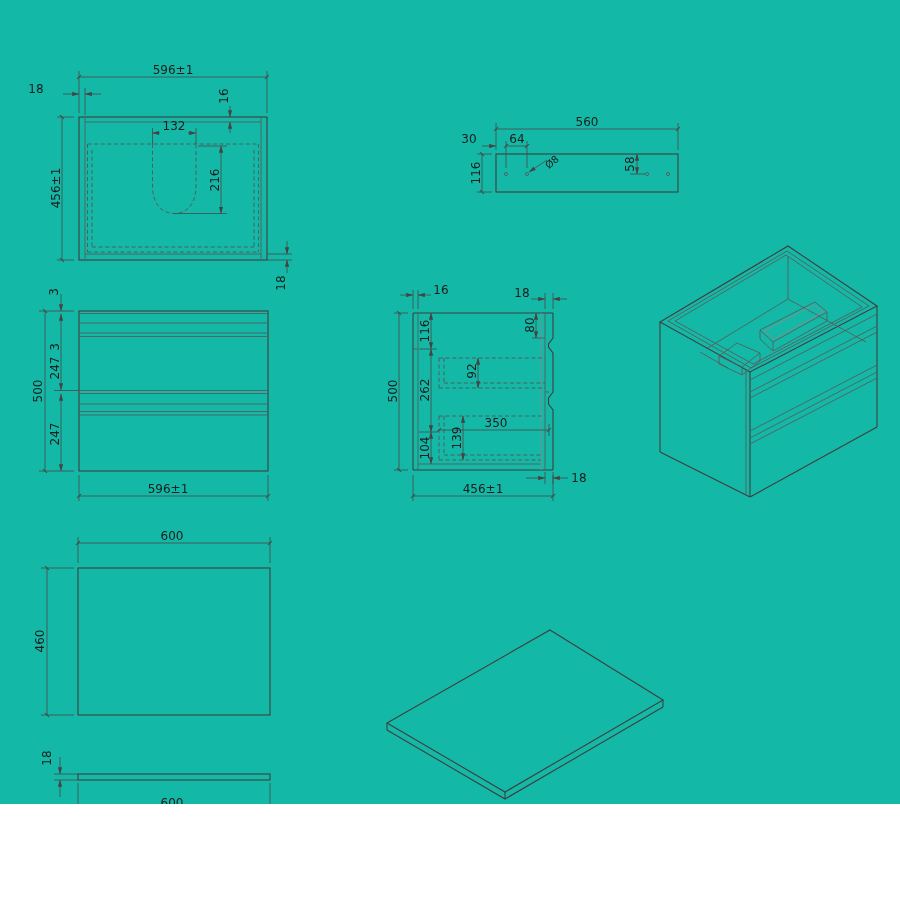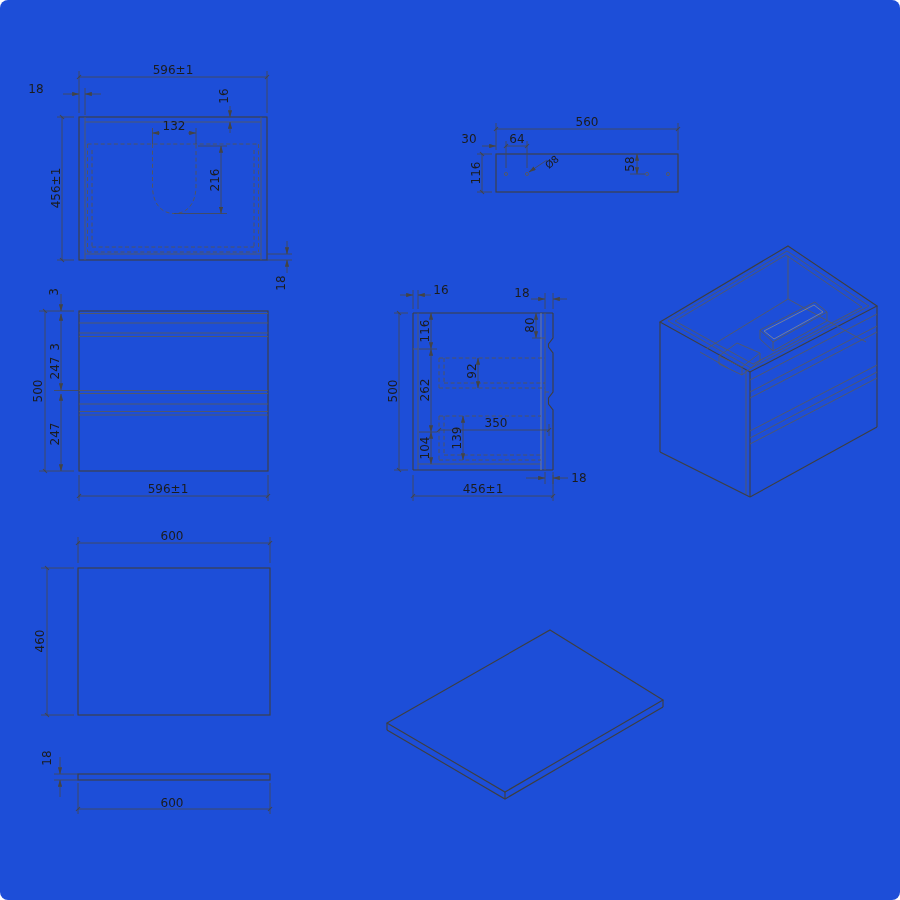--- a/index.html
+++ b/index.html
@@ -1,16 +1,16 @@
 <!DOCTYPE html>
 <html><head>
 <meta charset="utf-8">
 <style>
   html,body{margin:0;padding:0;background:#ffffff;}
-  #canvas{position:relative;width:900px;height:900px;background:#1d4ed8;overflow:hidden;border-radius:8px;}
+  #canvas{position:relative;width:900px;height:804px;background:#14b8a6;overflow:hidden;}
   svg{position:absolute;left:0;top:0;}
   .ln{fill:none;stroke:#3f3f3f;stroke-width:1.1;}
   .lns{fill:none;stroke:#5a5a5a;stroke-width:0.85;}
   .lnl{fill:none;stroke:#8c8c8c;stroke-width:0.8;}
   .dash{fill:none;stroke:#565656;stroke-width:0.9;stroke-dasharray:4 2.6;}
   .dim{fill:none;stroke:#4a4a4a;stroke-width:0.8;}
   .t{font-family:"DejaVu Sans",sans-serif;font-size:12px;fill:#1c1c1c;text-anchor:middle;dominant-baseline:central;}
   .ts{font-family:"DejaVu Sans",sans-serif;font-size:10px;fill:#1c1c1c;text-anchor:middle;dominant-baseline:central;}
 </style>
 </head>

